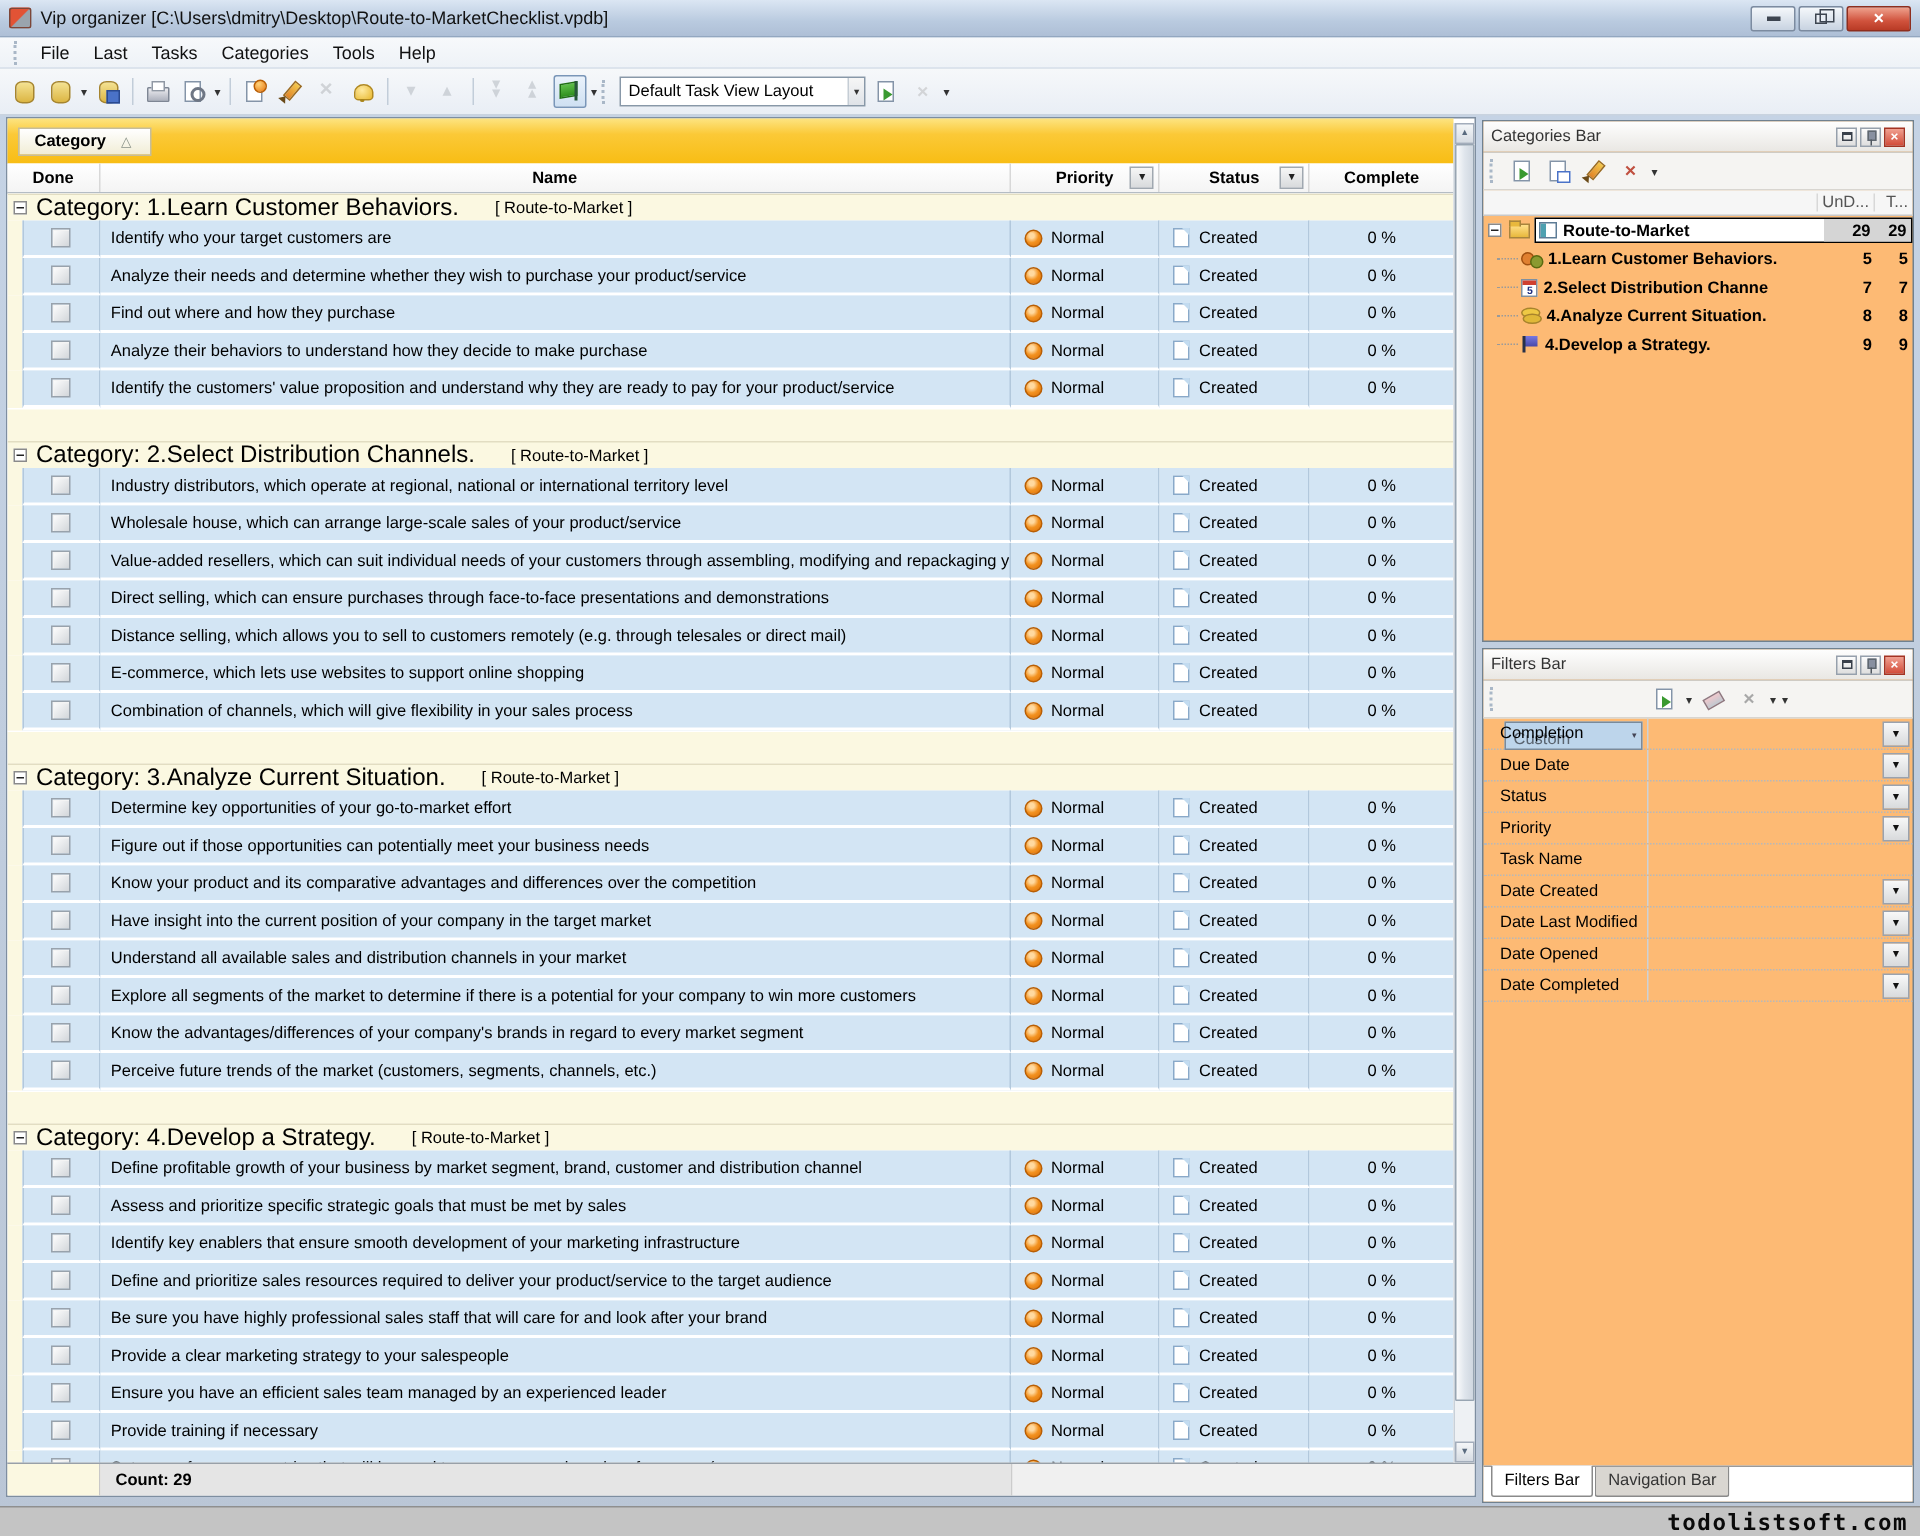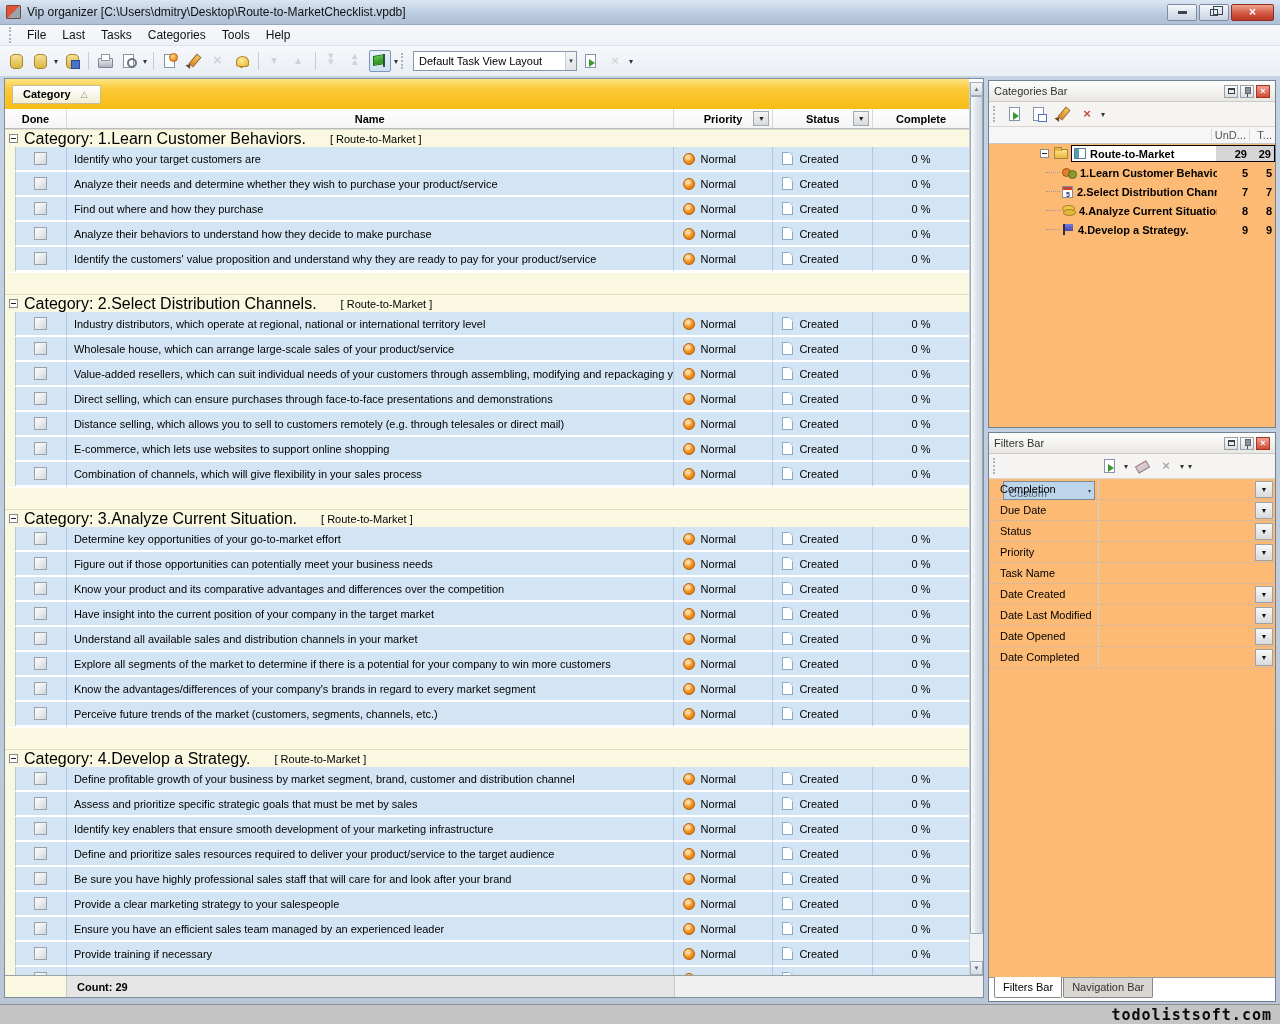--- a/index.html
+++ b/index.html
@@ -139,21 +139,21 @@
   .pin{position:relative;width:10px;height:11px;}
   .pin::before{content:'';position:absolute;left:3px;top:1px;width:4px;height:5px;background:#8890a0;border:1px solid #606870;}
   .pin::after{content:'';position:absolute;left:5px;top:7px;width:1px;height:4px;background:#505860;}
   .ptool{height:25px;background:#f5f4f2;border-bottom:1px solid #d8d5d0;display:flex;align-items:center;padding:0 3px;}
 
   
   .tree-head{height:17px;display:flex;align-items:center;border-bottom:1px solid #c8c8c8;background:#f6f6f6;color:#555;}
   .th-name{flex:1;}
   .th-un{width:38px;text-align:right;padding-right:3px;border-left:1px solid #d8d8d8;}
   .th-t{width:26px;text-align:right;padding-right:3px;border-left:1px solid #d8d8d8;}
-  .tree-row{height:19px;display:flex;align-items:center;font-weight:bold;padding-left:48px;}
+  .tree-row{height:19px;display:flex;align-items:center;font-weight:bold;}
   .tree-row .exp{margin:0 2px 0 3px;}
   .ticon{flex:none;display:inline-block;position:relative;}
   .t-folder{width:14px;height:10px;background:linear-gradient(#ffe08a,#e8b83c);border:1px solid #a8843c;margin:0 3px;position:relative;}
   .t-folder::before{content:'';position:absolute;left:-1px;top:-3px;width:6px;height:3px;background:#e8b83c;border:1px solid #a8843c;border-bottom:none;}
   .rootbox{flex:1;display:flex;align-items:center;height:17px;border:1px solid #000;background:#fff;}
   .t-book{width:12px;height:11px;background:linear-gradient(90deg,#4ea0b0 40%,#fff 40%);border:1px solid #5e7c96;margin:0 4px 0 2px;}
   .tlabel{flex:1;white-space:nowrap;overflow:hidden;}
   .tnum{width:34px;text-align:right;padding-right:3px;}
   .tnum2{width:24px;text-align:right;padding-right:3px;}
   .selnum{background:#d5d5d5;height:100%;display:flex;align-items:center;justify-content:flex-end;}

